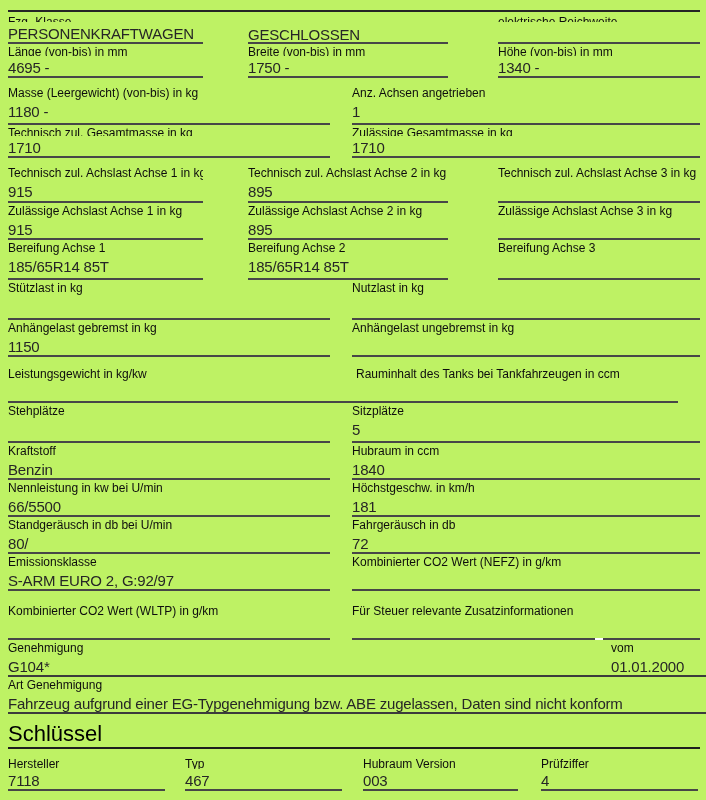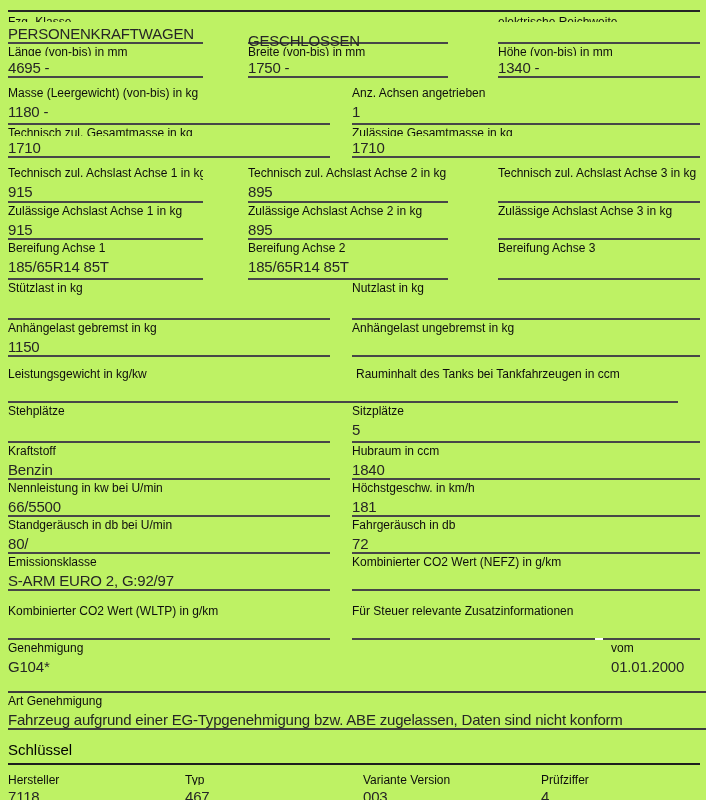--- a/index.html
+++ b/index.html
@@ -51,39 +51,39 @@
   .kd{width:157px}
   
   .rowQ{border-bottom:2px solid #3c3c3c;}
   .rowR{border-bottom:2px solid #3c3c3c;}
   .notch{position:absolute;left:587px;bottom:0;width:8px;height:2px;background:#ffffff;z-index:2;}
   .heading-row{
     box-sizing:border-box;height:35px;width:692px;
     border-bottom:2px solid #1e1e1e;
     padding-top:10px;
   }
-  .heading{font-size:15px;line-height:20px;color:#000;}
+  .heading{font-size:22px;line-height:20px;color:#000;}
   .pt9 .cell{padding-top:9px}
   .pt11 .cell{padding-top:11px}
   .pt14 .cell{padding-top:14px}
 </style>
 </head>
 <body>
 
 <div class="page">
   <div class="form">
 
     <div class="toprule"></div>
 
     <div class="row" style="height:32px">
       <div class="cell ca" style="padding-top:4px">
         <div class="lbl">Fzg.-Klasse</div>
         <div class="val">PERSONENKRAFTWAGEN</div>
       </div>
-      <div class="cell cb" style="padding-top:17px">
+      <div class="cell cb" style="padding-top:11px">
         <div class="lbl">Fzg.-Aufbau</div>
         <div class="val">GESCHLOSSEN</div>
       </div>
       <div class="cell cc" style="padding-top:4px">
         <div class="lbl">elektrische Reichweite</div>
         <div class="val"></div>
       </div>
     </div>
 
     <div class="row" style="height:34px">
@@ -260,21 +260,21 @@
         <div class="lbl">Kombinierter CO2 Wert (WLTP) in g/km</div>
         <div class="val"></div>
       </div>
       <div class="cell db">
         <div class="lbl">Für Steuer relevante Zusatzinformationen</div>
         <div class="val"></div>
       </div>
       <div class="notch"></div>
     </div>
 
-    <div class="row rowQ" style="height:53px">
+    <div class="row rowQ" style="height:37px">
       <div class="cell qa noline">
         <div class="lbl">Genehmigung</div>
         <div class="val">G104*</div>
       </div>
       <div class="cell qb noline">
         <div class="lbl">vom</div>
         <div class="val">01.01.2000</div>
       </div>
     </div>
 
@@ -292,21 +292,21 @@
     <div class="row pt9" style="height:42px">
       <div class="cell ka">
         <div class="lbl">Hersteller</div>
         <div class="val">7118</div>
       </div>
       <div class="cell kb">
         <div class="lbl">Typ</div>
         <div class="val">467</div>
       </div>
       <div class="cell kc">
-        <div class="lbl">Variante Version</div>
+        <div class="lbl">Hubraum Version</div>
         <div class="val">003</div>
       </div>
       <div class="cell kd">
         <div class="lbl">Prüfziffer</div>
         <div class="val">4</div>
       </div>
     </div>
 
   </div>
 </div>

